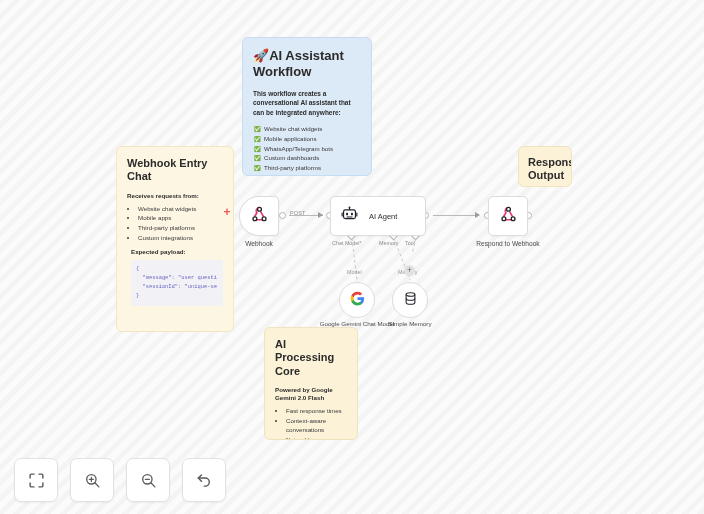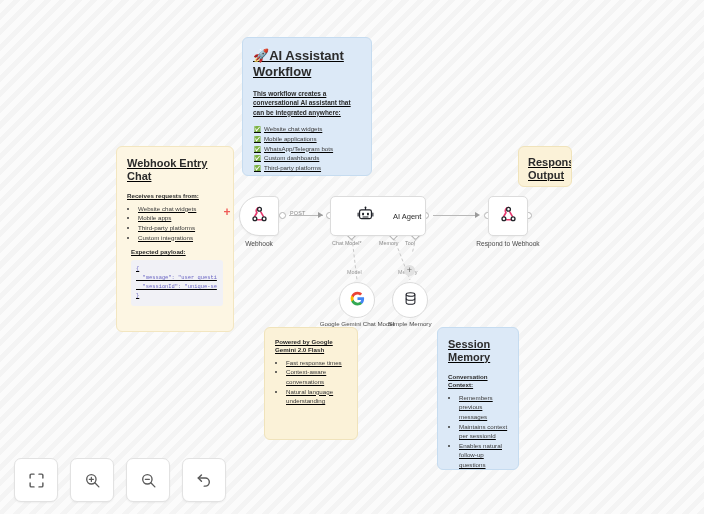--- a/index.html
+++ b/index.html
@@ -28,21 +28,20 @@
   }
 
   
   .note {
     position: absolute;
     border-radius: 6px;
     box-sizing: border-box;
     overflow: hidden;
     padding: 10px 10px 8px 10px;
     line-height: 1.28;
-    text-decoration: underline;
   }
   .note-yellow {
     background: #fdf6e3;
     border: 1px solid #f3e6c0;
   }
   .note-blue {
     background: #dce9f7;
     border: 1px solid #c6dcf0;
   }
   .note-cream {
@@ -138,21 +137,21 @@
     box-sizing: border-box;
     display: flex;
     align-items: center;
     box-shadow: 0 1px 2px rgba(0,0,0,0.04);
   }
   .node-trigger {
     border-radius: 24px 5px 5px 24px;
     justify-content: center;
   }
   .node-square { border-radius: 5px; justify-content: center; }
-  .node-wide { border-radius: 5px; padding-left: 26px; gap: 19px; }
+  .node-wide { border-radius: 5px; padding-left: 10px; gap: 11px; }
 
   #node-webhook { left: 239px; top: 196px; width: 40px; height: 40px; }
   #node-agent   { left: 330px; top: 196px; width: 96px; height: 40px; }
   #node-respond { left: 488px; top: 196px; width: 40px; height: 40px; }
 
   .node-title {
     font-size: 7.5px;
     color: #2b2b2b;
     white-space: nowrap;
   }
@@ -310,39 +309,30 @@
       <li>Third-party platforms</li>
     </ul>
 
   </div>
 
   <div class="note note-cream" id="note-response">
     <h2 style="margin:0;">Response Output</h2>
   </div>
 
   <div class="note note-cream" id="note-processing">
+    <h2>AI Processing Core</h2>
     <div class="subhead">Powered by Google Gemini 2.0 Flash</div>
     <ul>
       <li>Fast response times</li>
       <li>Context-aware conversations</li>
       <li>Natural language understanding</li>
 
     </ul>
   </div>
 
-  <div class="note note-blue" id="note-session">
-    <h2>Session Memory</h2>
-    <div class="subhead">Conversation Context:</div>
-    <ul>
-      <li>Remembers previous messages</li>
-      <li>Maintains context per sessionId</li>
-      <li>Enables natural follow-up questions</li>
-      <li>Auto-manages conversation history</li>
-    </ul>
-  </div>
 
   <div class="edge-line" style="left:289px; top:215px; width:34px;"></div>
   <div class="port" style="left:279px; top:212px;"></div>
   <div class="edge-label" style="left:290px; top:210px;">POST</div>
   <div class="port-arrow" style="left:318px; top:211.5px;"></div>
   <div class="port" style="left:326px; top:212px;"></div>
 
   <div class="edge-line" style="left:433px; top:215px; width:44px;"></div>
   <div class="port" style="left:422px; top:212px;"></div>
   <div class="port-arrow" style="left:475px; top:211.5px;"></div>

